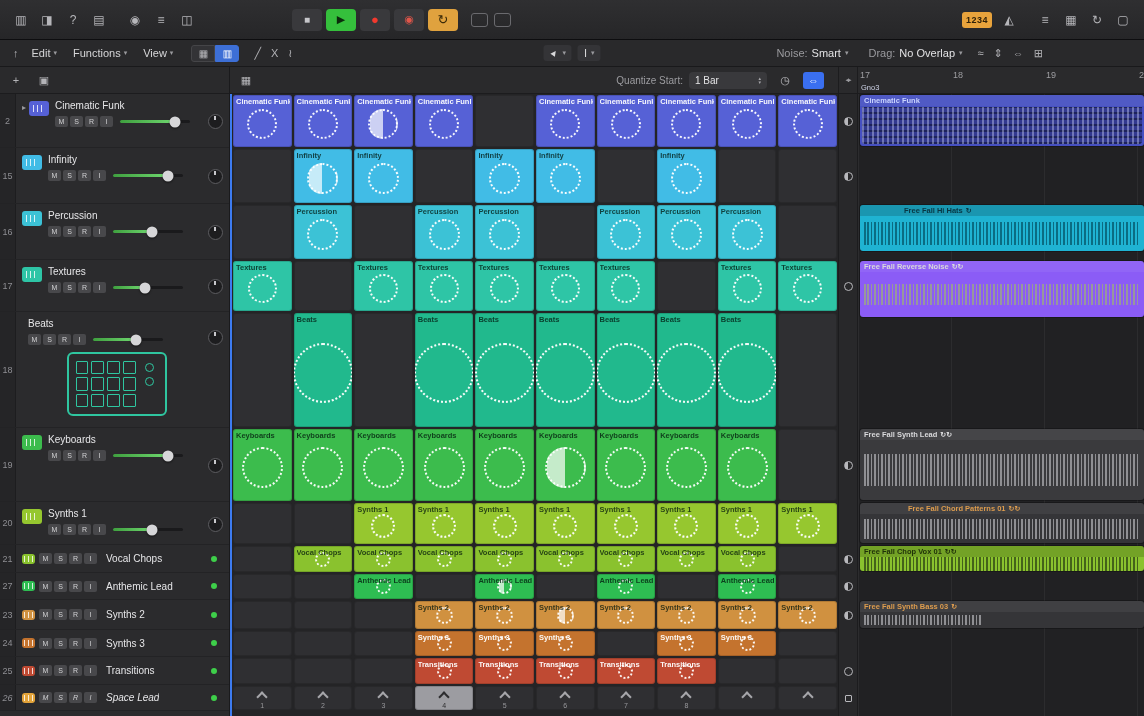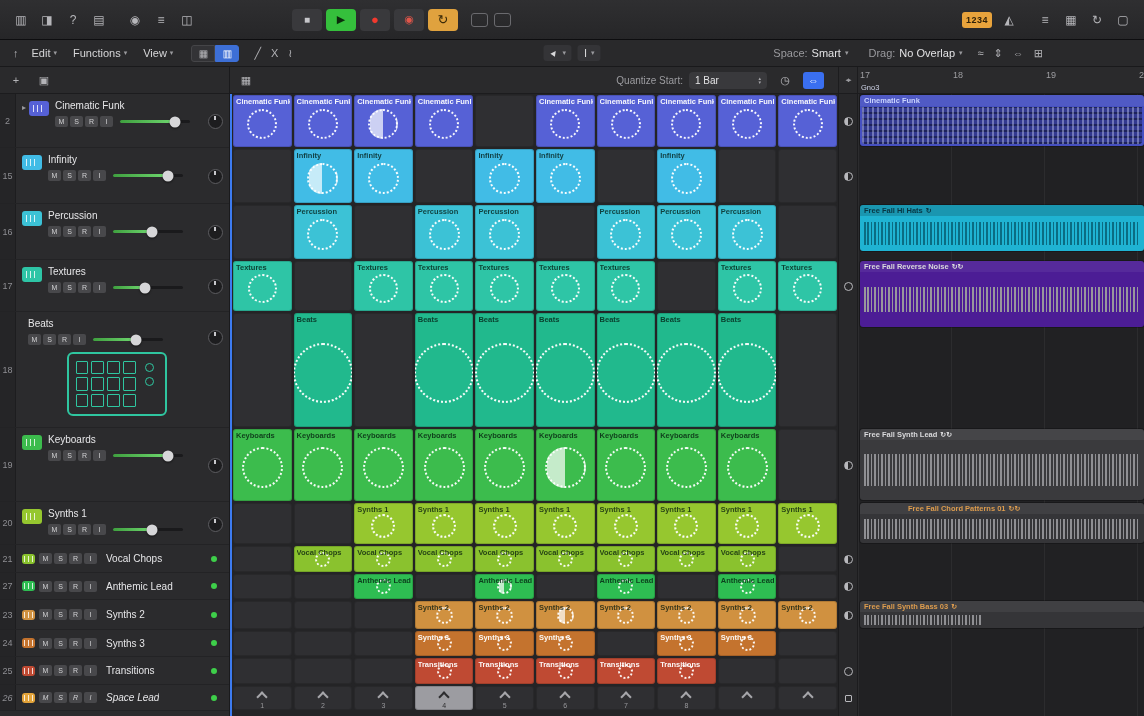--- a/index.html
+++ b/index.html
@@ -239,21 +239,21 @@
         <span class="cursor">►</span>
         <span class="mchev">▾</span>
       </div>
       <div class="tool">
         <span>I</span>
         <span class="mchev">▾</span>
       </div>
     </div>
     <div class="t2right">
       <div class="dd">
-        <span class="ddlab">Space:</span>
+        <span class="ddlab">Noise:</span>
         <span class="ddval">Smart</span>
         <span class="mchev">▾</span>
       </div>
       <div class="dd">
         <span class="ddlab">Drag:</span>
         <span class="ddval">No Overlap</span>
         <span class="mchev">▾</span>
       </div>
       <div class="t2icon">≈</div>
       <div class="t2icon">⇕</div>
@@ -1047,46 +1047,53 @@
           <div class="barline" style="left: 186px;"></div>
           <div class="barline" style="left: 279px;"></div>
           <div class="region" style="top: 1px; height: 51px; background: rgb(70, 80, 194);">
             <div class="rstrip darkstrip">
               <div class="rname" style="color: rgb(201, 211, 255);">Cinematic Funk</div>
             </div>
             <div class="rpattern"></div>
           </div>
           <div class="region" style="top: 111px; height: 46px; background: rgb(31, 179, 210);">
             <div class="rstrip lightstrip">
-              <div class="rname" style="color: rgb(8, 54, 67);">Free Fall Hi Hats</div>
+              <div class="rname" style="color: rgb(8, 54, 67); margin-left: 40px;">Free Fall Hi Hats</div>
               <div class="rbadge" style="color: rgb(8, 54, 67);">↻</div>
             </div>
             <div class="wave" style="--wc: #0a6c82; height: 52%;"></div>
           </div>
-          <div class="region" style="top: 167px; height: 66px; background: #4c1d95;">
+          <div class="region" style="top: 167px; height: 56px; background: #8b5cf6;">
             <div class="rstrip darkstrip">
               <div class="rname" style="color: rgb(217, 217, 219);">Free Fall Reverse Noise</div>
               <div class="rbadge" style="color: rgb(217, 217, 219);">↻↻</div>
             </div>
             <div class="wave" style="--wc: #98989c; height: 38%;"></div>
           </div>
           <div class="region" style="top: 335px; height: 71px; background: rgb(58, 58, 61);">
             <div class="rstrip darkstrip">
               <div class="rname" style="color: rgb(217, 217, 219);">Free Fall Synth Lead</div>
               <div class="rbadge" style="color: rgb(217, 217, 219);">↻↻</div>
             </div>
             <div class="wave" style="--wc: #8f8f93; height: 46%;"></div>
           </div>
           <div class="region" style="top: 409px; height: 40px; background: rgb(53, 53, 56);">
             <div class="rstrip darkstrip">
               <div class="rname" style="color: rgb(221, 156, 78); padding-left: 44px;">Free Fall Chord Patterns 01</div>
               <div class="rbadge" style="color: rgb(221, 156, 78);">↻↻</div>
             </div>
             <div class="wave" style="--wc: #8f8f93; height: 50%;"></div>
           </div>
+          <div class="region" style="top: 452px; height: 25px; background: rgb(138, 194, 46);">
+            <div class="rstrip lightstrip">
+              <div class="rname" style="color: rgb(30, 48, 8);">Free Fall Chop Vox 01</div>
+              <div class="rbadge" style="color: rgb(30, 48, 8);">↻↻</div>
+            </div>
+            <div class="wave" style="--wc: #44621a; height: 62%;"></div>
+          </div>
           <div class="region" style="top: 507px; height: 27px; background: rgb(53, 53, 56);">
             <div class="rstrip darkstrip">
               <div class="rname" style="color: rgb(221, 156, 78);">Free Fall Synth Bass 03</div>
               <div class="rbadge" style="color: rgb(221, 156, 78);">↻</div>
             </div>
             <div class="wave wleft" style="--wc: #8f8f93; height: 40%;"></div>
           </div>
         </div>
     </div>
 

